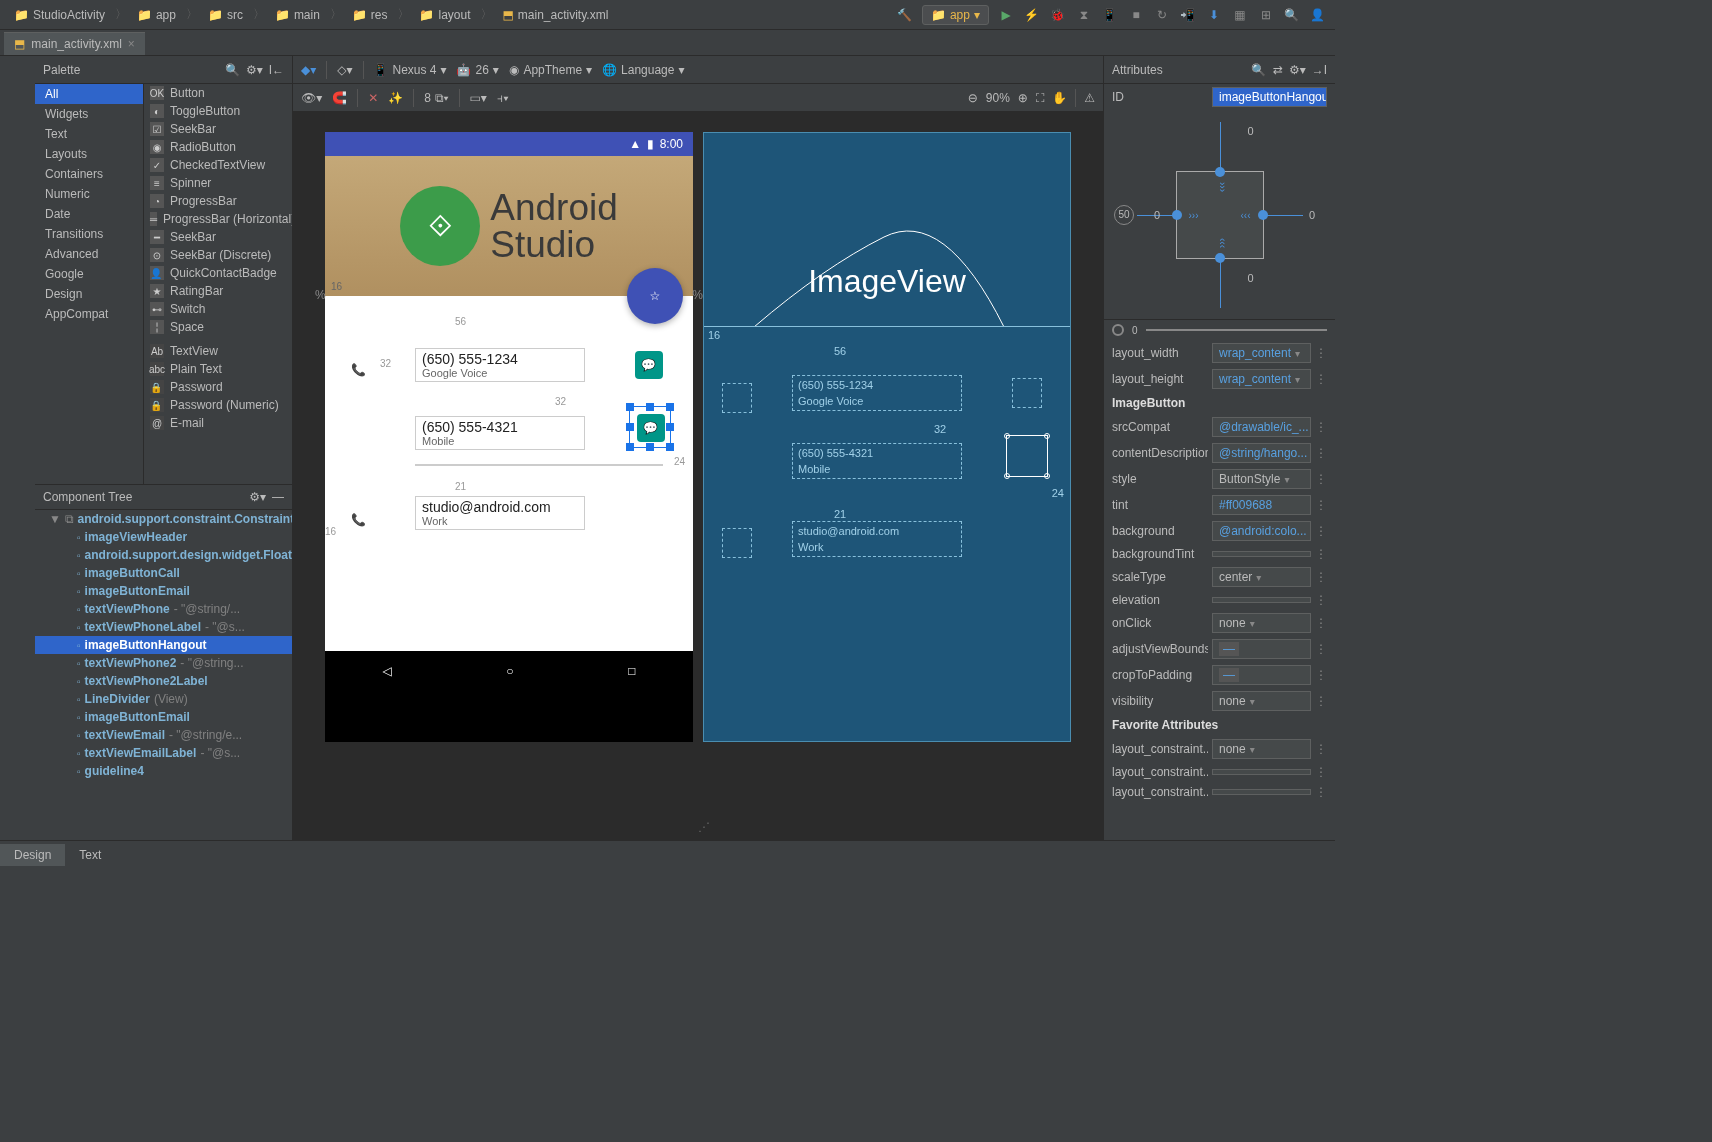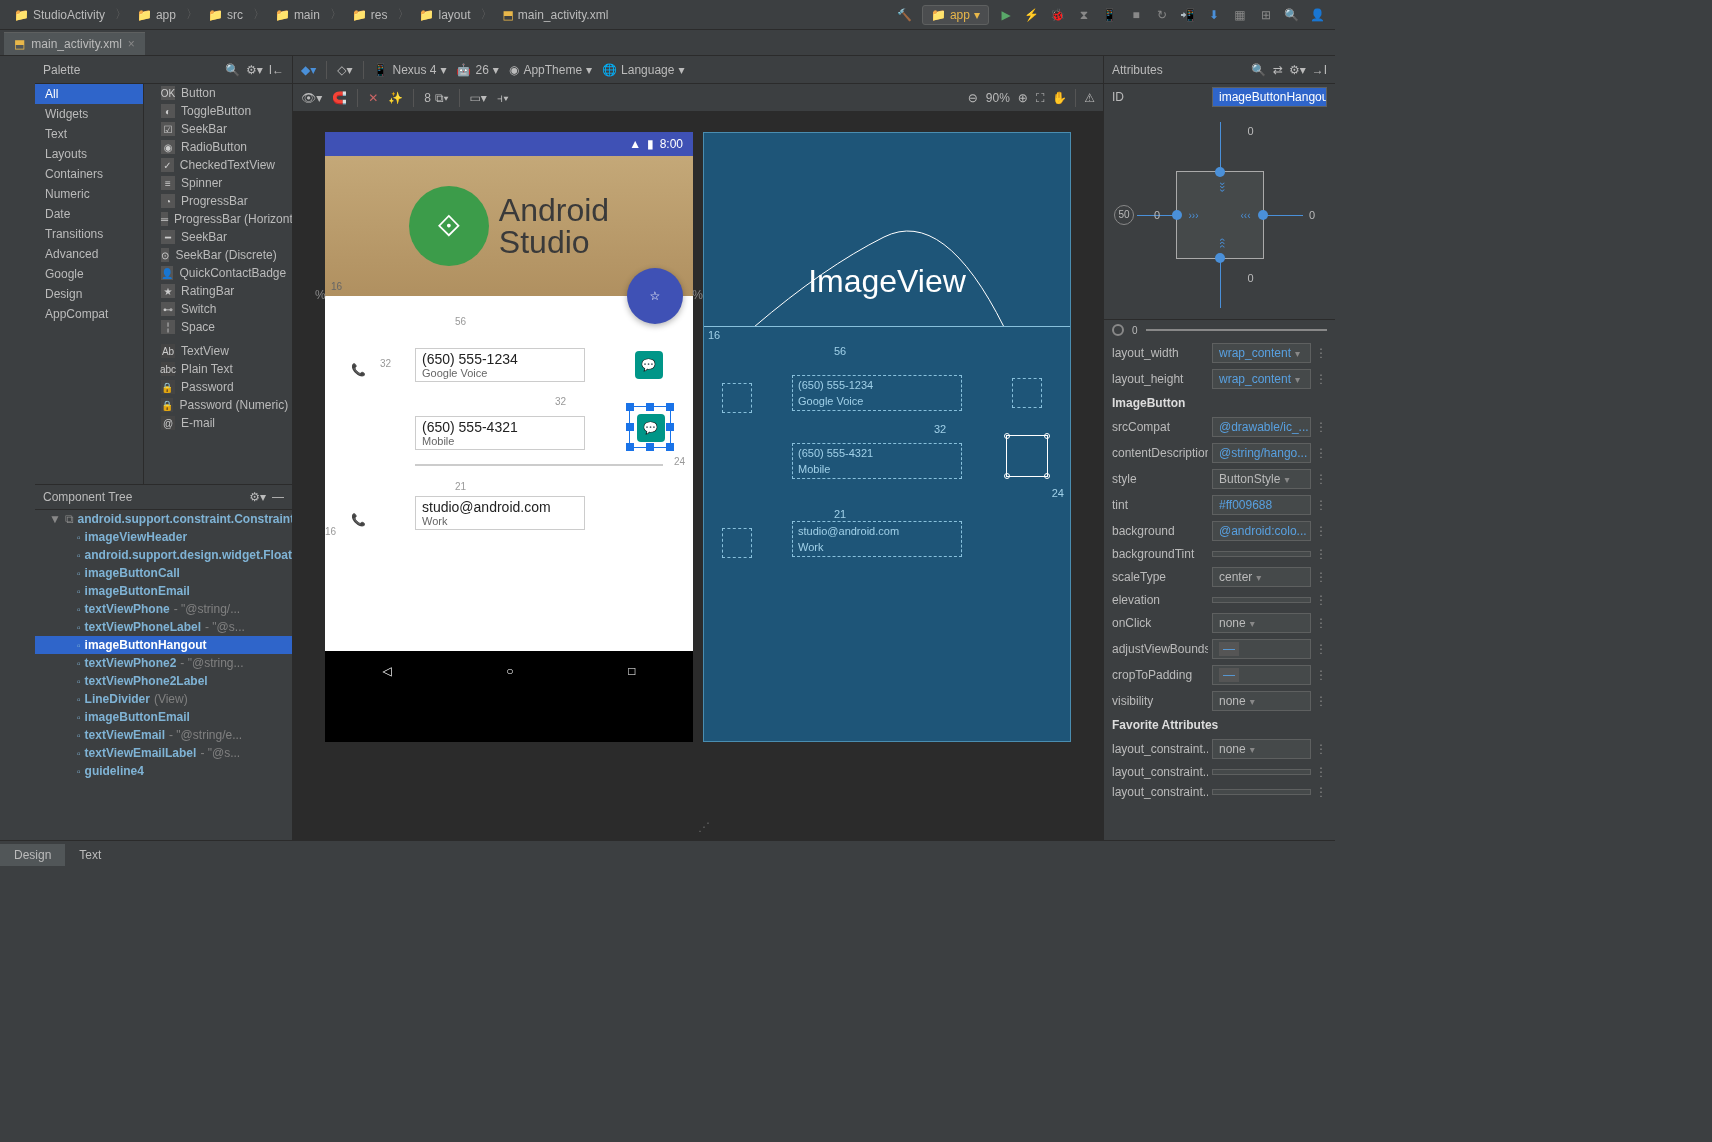--- a/index.html
+++ b/index.html
@@ -16,21 +16,21 @@
 .file-tab .close { cursor: pointer; color: #888; }
 .main-content { display: flex; height: 784px; }
 .left-panel { width: 258px; display: flex; flex-direction: column; border-right: 1px solid #2b2b2b; margin-left: 35px; }
 .palette-header { height: 28px; background: #3c3f41; display: flex; align-items: center; padding: 0 8px; border-bottom: 1px solid #2b2b2b; }
 .palette-header-right { margin-left: auto; display: flex; gap: 6px; }
 .palette-body { flex: 1; display: flex; overflow: hidden; }
 .palette-categories { width: 108px; background: #3c3f41; }
 .palette-cat { padding: 3px 10px; color: #bbb; cursor: pointer; }
 .palette-cat.selected { background: #2f65ca; color: #fff; }
 .palette-items { flex: 1; background: #3c3f41; border-left: 1px solid #2b2b2b; overflow-y: auto; }
-.palette-item { padding: 2px 17px; display: flex; align-items: center; gap: 6px; color: #bbb; cursor: pointer; white-space: nowrap; overflow: hidden; }
+.palette-item { padding: 2px 6px; display: flex; align-items: center; gap: 6px; color: #bbb; cursor: pointer; white-space: nowrap; overflow: hidden; }
 .pi-icon { width: 14px; height: 14px; display: inline-flex; align-items: center; justify-content: center; font-size: 10px; }
 .component-tree-header { height: 26px; background: #3c3f41; display: flex; align-items: center; padding: 0 8px; border-top: 1px solid #2b2b2b; border-bottom: 1px solid #2b2b2b; }
 .component-tree-header-right { margin-left: auto; display: flex; gap: 6px; }
 .tree-body { flex: 0 0 auto; height: 330px; overflow: auto; background: #3c3f41; }
 .tree-item { padding: 2px 8px; display: flex; align-items: center; gap: 4px; cursor: pointer; white-space: nowrap; }
 .tree-item.l1 { padding-left: 14px; }
 .tree-item.l2 { padding-left: 42px; }
 .tree-item.selected { background: #2f65ca; color: #fff; }
 .tree-label { color: #7fb3d5; font-weight: bold; }
 .tree-item.selected .tree-label { color: #fff; }
@@ -41,21 +41,21 @@
 .tb-sep { width: 1px; height: 18px; background: #555; }
 .tb-item { display: flex; align-items: center; gap: 4px; color: #bbb; cursor: pointer; }
 .design-sub-toolbar { height: 28px; background: #3c3f41; display: flex; align-items: center; padding: 0 8px; gap: 10px; border-bottom: 1px solid #2b2b2b; }
 .sub-toolbar-right { margin-left: auto; display: flex; align-items: center; gap: 8px; }
 .canvas-area { flex: 1; background: #2b2b2b; display: flex; align-items: flex-start; justify-content: center; padding: 20px; gap: 10px; overflow: auto; position: relative; }
 .device-preview { width: 368px; height: 610px; background: #000; position: relative; }
 .device-status { height: 24px; background: #3F51B5; display: flex; align-items: center; justify-content: flex-end; padding: 0 10px; color: #fff; gap: 6px; }
 .device-appbar { height: 56px; background: #3F51B5; display: flex; align-items: center; padding: 0 16px; color: #fff; font-size: 18px; }
 .device-header-img { height: 140px; background: linear-gradient(#c4a878, #b09060); display: flex; align-items: center; justify-content: center; color: #333; font-size: 28px; position: relative; overflow: hidden; }
 .as-logo-circle { width: 80px; height: 80px; border-radius: 50%; background: #3c9c4a; margin-right: 10px; display: flex; align-items: center; justify-content: center; }
-.as-logo-text { color: #3a3a3a; font-size: 32px; line-height: 1; }
+.as-logo-text { color: #3a3a3a; font-size: 37px; line-height: 1; }
 .device-content { background: #fff; height: 355px; position: relative; }
 .fab { position: absolute; right: 10px; top: -28px; width: 56px; height: 56px; border-radius: 50%; background: #3F51B5; box-shadow: 0 2px 6px rgba(0,0,0,0.3); display: flex; align-items: center; justify-content: center; color: #fff; }
 .contact-row { position: absolute; display: flex; align-items: flex-start; }
 .call-icon { width: 28px; height: 28px; color: #3F51B5; display: flex; align-items: center; justify-content: center; }
 .phone-text { font-size: 14px; color: #222; }
 .phone-label { font-size: 11px; color: #666; }
 .chat-icon { width: 28px; height: 28px; background: #009688; border-radius: 4px; display: flex; align-items: center; justify-content: center; color: #fff; }
 .dim-label { position: absolute; font-size: 10px; color: #999; }
 .device-nav { height: 40px; background: #000; display: flex; align-items: center; justify-content: space-around; }
 .nav-btn { color: #fff; cursor: pointer; }

